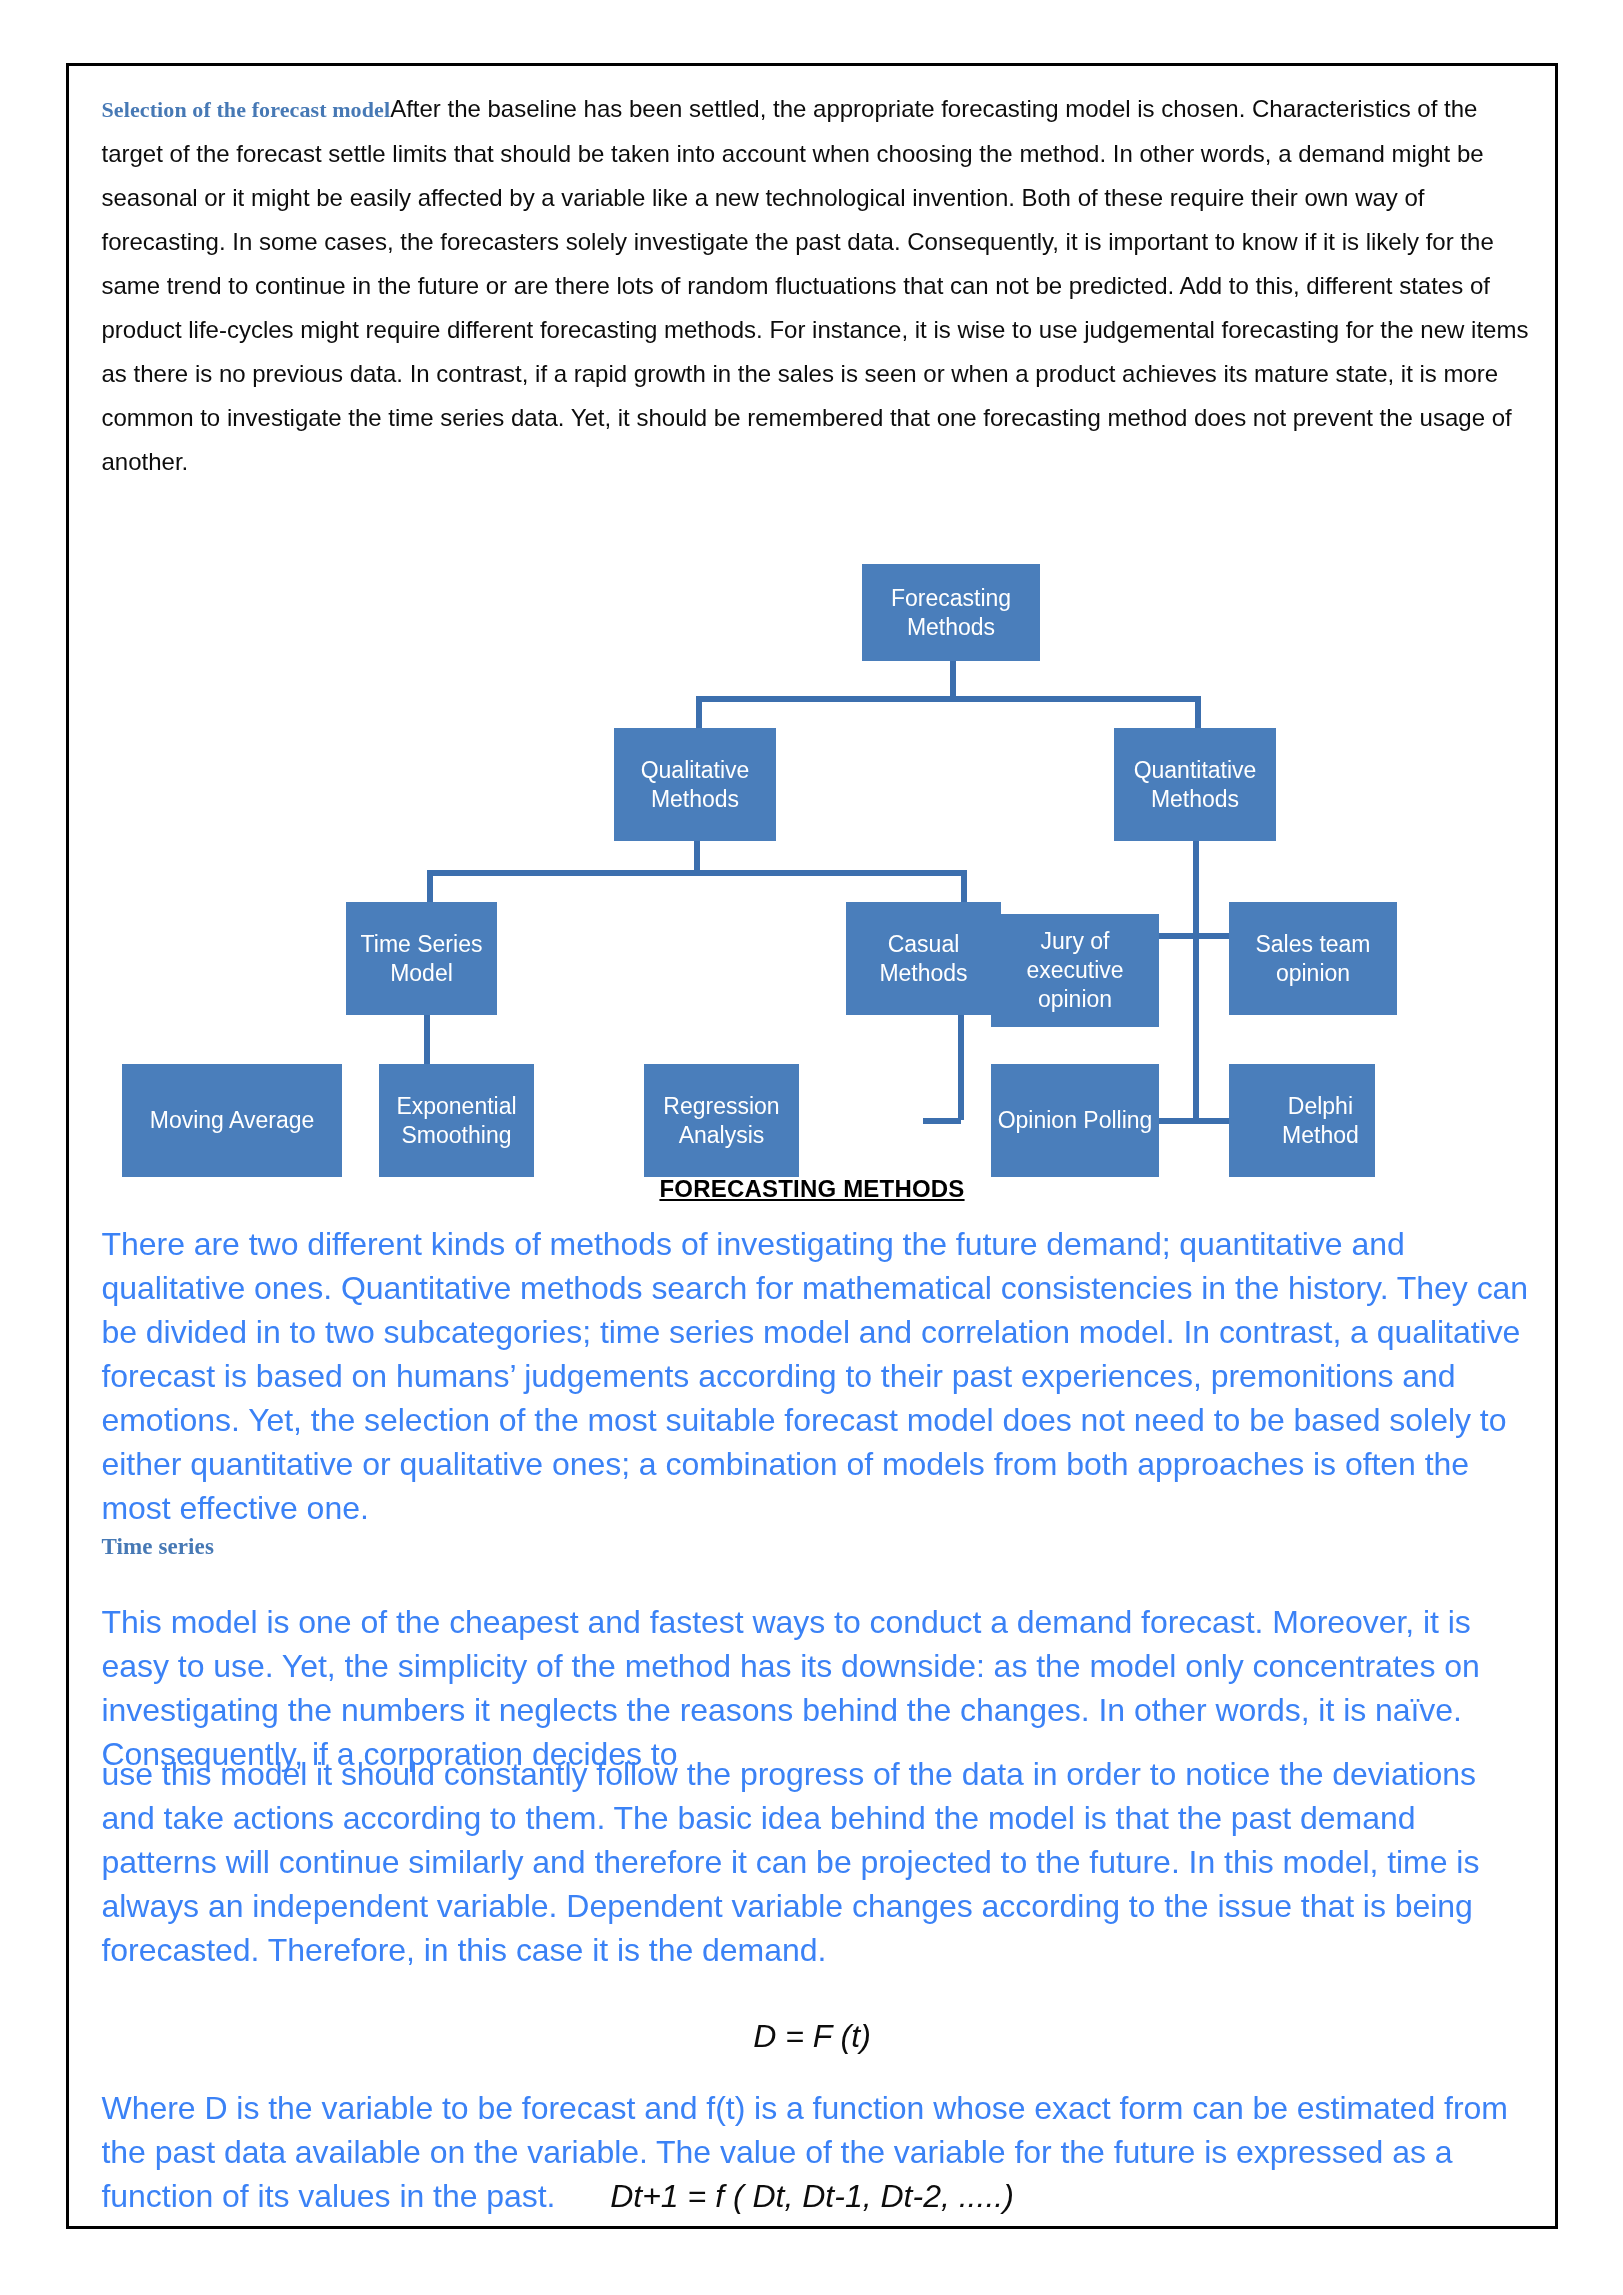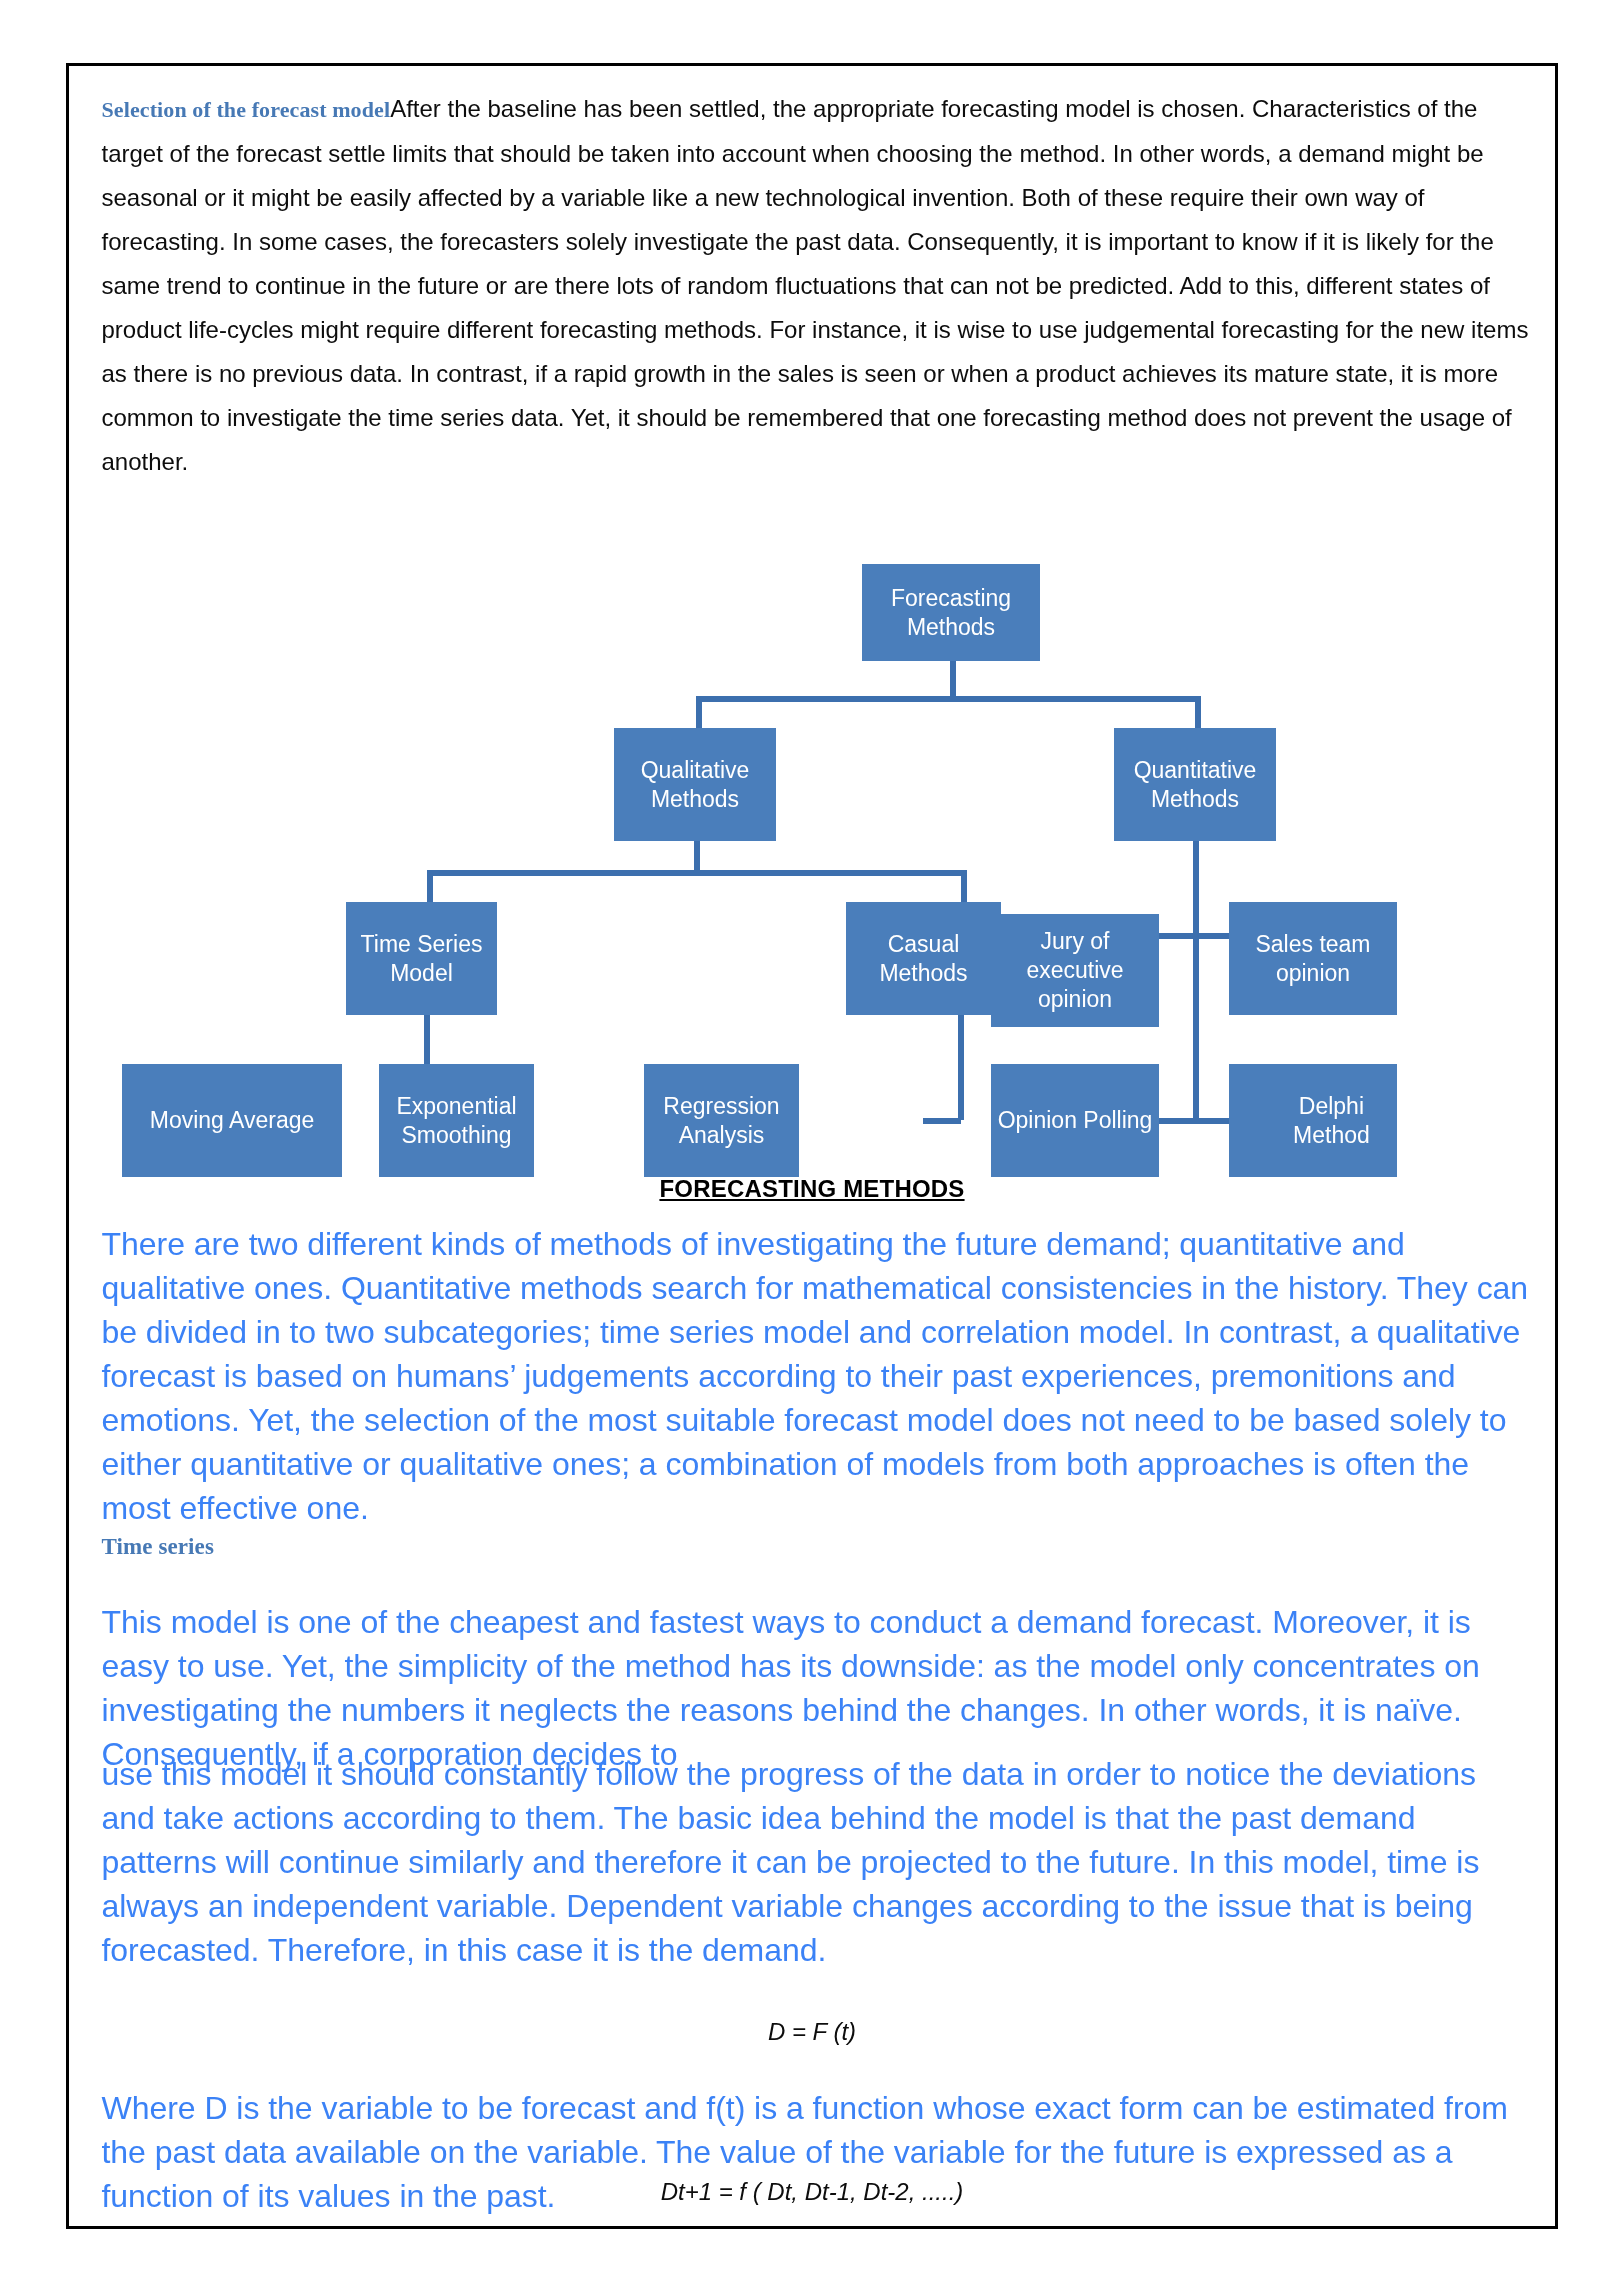--- a/index.html
+++ b/index.html
@@ -72,21 +72,21 @@
     font-weight: bold;
     color: #000000;
     text-decoration: underline;
     letter-spacing: 0.2px;
   }
   .formula {
     position: absolute;
     width: 100%;
     text-align: center;
     font-style: italic;
-    font-size: 24px;
+    font-size: 32px;
     color: #0d0d0d;
   }
 
   
   .chart {
     position: absolute;
     left: 0;
     top: 484px;
     width: 1485px;
     height: 626px;
@@ -185,21 +185,21 @@
       </div>
 
       <div class="node" style="left:575px; top:514px; width:155px; height:113px;">
         <span>Regression Analysis</span>
       </div>
 
       <div class="node" style="left:922px; top:514px; width:168px; height:113px;">
         <span>Opinion Polling</span>
       </div>
 
-      <div class="node" style="left:1160px; top:514px; width:168px; height:113px;padding-left:40px;">
+      <div class="node" style="left:1160px; top:514px; width:146px; height:113px;padding-left:40px;">
         <span>Delphi Method</span>
       </div>
 
     </div>
 
     <div class="caption" style="top:1109px;">FORECASTING METHODS</div>
 
     <div class="textblock" style="left:32.5px; top:1156px; width:1427px;">There are two different kinds of methods of investigating the future demand; quantitative and qualitative ones. Quantitative methods search for mathematical consistencies in the history. They can be divided in to two subcategories; time series model and correlation model. In contrast, a qualitative forecast is based on humans’ judgements according to their past experiences, premonitions and emotions. Yet, the selection of the most suitable forecast model does not need to be based solely to either quantitative or qualitative ones; a combination of models from both approaches is often the most effective one.</div>
 
     <div class="sub-heading" style="left:32.5px; top:1468px;">Time series</div>

